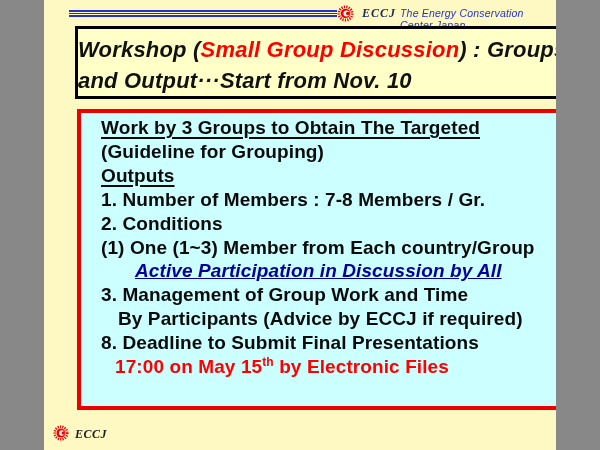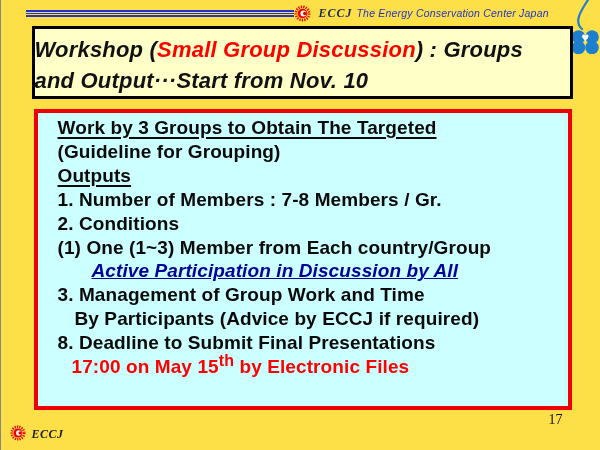--- a/index.html
+++ b/index.html
@@ -10,21 +10,21 @@
     --title-border:#000000;
     --title-highlight:#ff0000;
     --content-bg:#ccffff;
     --content-border:#ee0000;
     --emphasis-navy:#000099;
     --deadline-red:#ff0000;
   }
   *{margin:0;padding:0;box-sizing:border-box;}
   body{background:#888;font-family:"Liberation Sans",sans-serif;}
   .slide{
-    position:relative;width:599px;height:450px;background:#fde047;
+    position:relative;width:512px;height:450px;background:#fef9c3;
     overflow:hidden;margin:0 auto;
   }
 
   
   .triple-rule{position:absolute;left:25px;top:10px;width:268px;height:8px;}
   .triple-rule .bar{background:var(--header-blue);height:1.6px;margin-bottom:1.1px;}
   .sun-icon{position:absolute;display:inline-block;line-height:0;}
   .sun-header{left:292px;top:4px;}
   .org-abbr{
     position:absolute;left:318px;top:6px;font-family:"Liberation Serif",serif;
@@ -52,21 +52,21 @@
     background:var(--content-bg);border:4px solid var(--content-border);
     padding:3px 6px 0 20px;
     font-weight:bold;font-size:19px;color:#0a0a0a;line-height:23.9px;
     letter-spacing:0.1px;white-space:nowrap;
   }
   .cl{display:block;}
   .cl.u{text-decoration:underline;text-decoration-thickness:2px;text-underline-offset:3px;}
   .cl.navy{color:var(--emphasis-navy);font-style:italic;padding-left:34px;text-decoration:underline;}
   .cl.ind{padding-left:17px;}
   .cl.red{color:var(--deadline-red);padding-left:14px;}
-  .cl.red sup{font-size:16px;vertical-align:super;line-height:0;margin-top:33px;}
+  .cl.red sup{font-size:12px;vertical-align:super;line-height:0;margin-top:33px;}
 
   
   .sun-footer{left:8px;top:424px;}
   .footer-abbr{
     position:absolute;left:31px;top:427px;font-family:"Liberation Serif",serif;
     font-style:italic;font-weight:bold;font-size:12px;color:#1c1c1c;letter-spacing:0.5px;
   }
   .page-number{
     position:absolute;left:543px;top:412px;width:24px;text-align:center;
     font-family:"Liberation Serif",serif;font-size:14px;color:#111;

